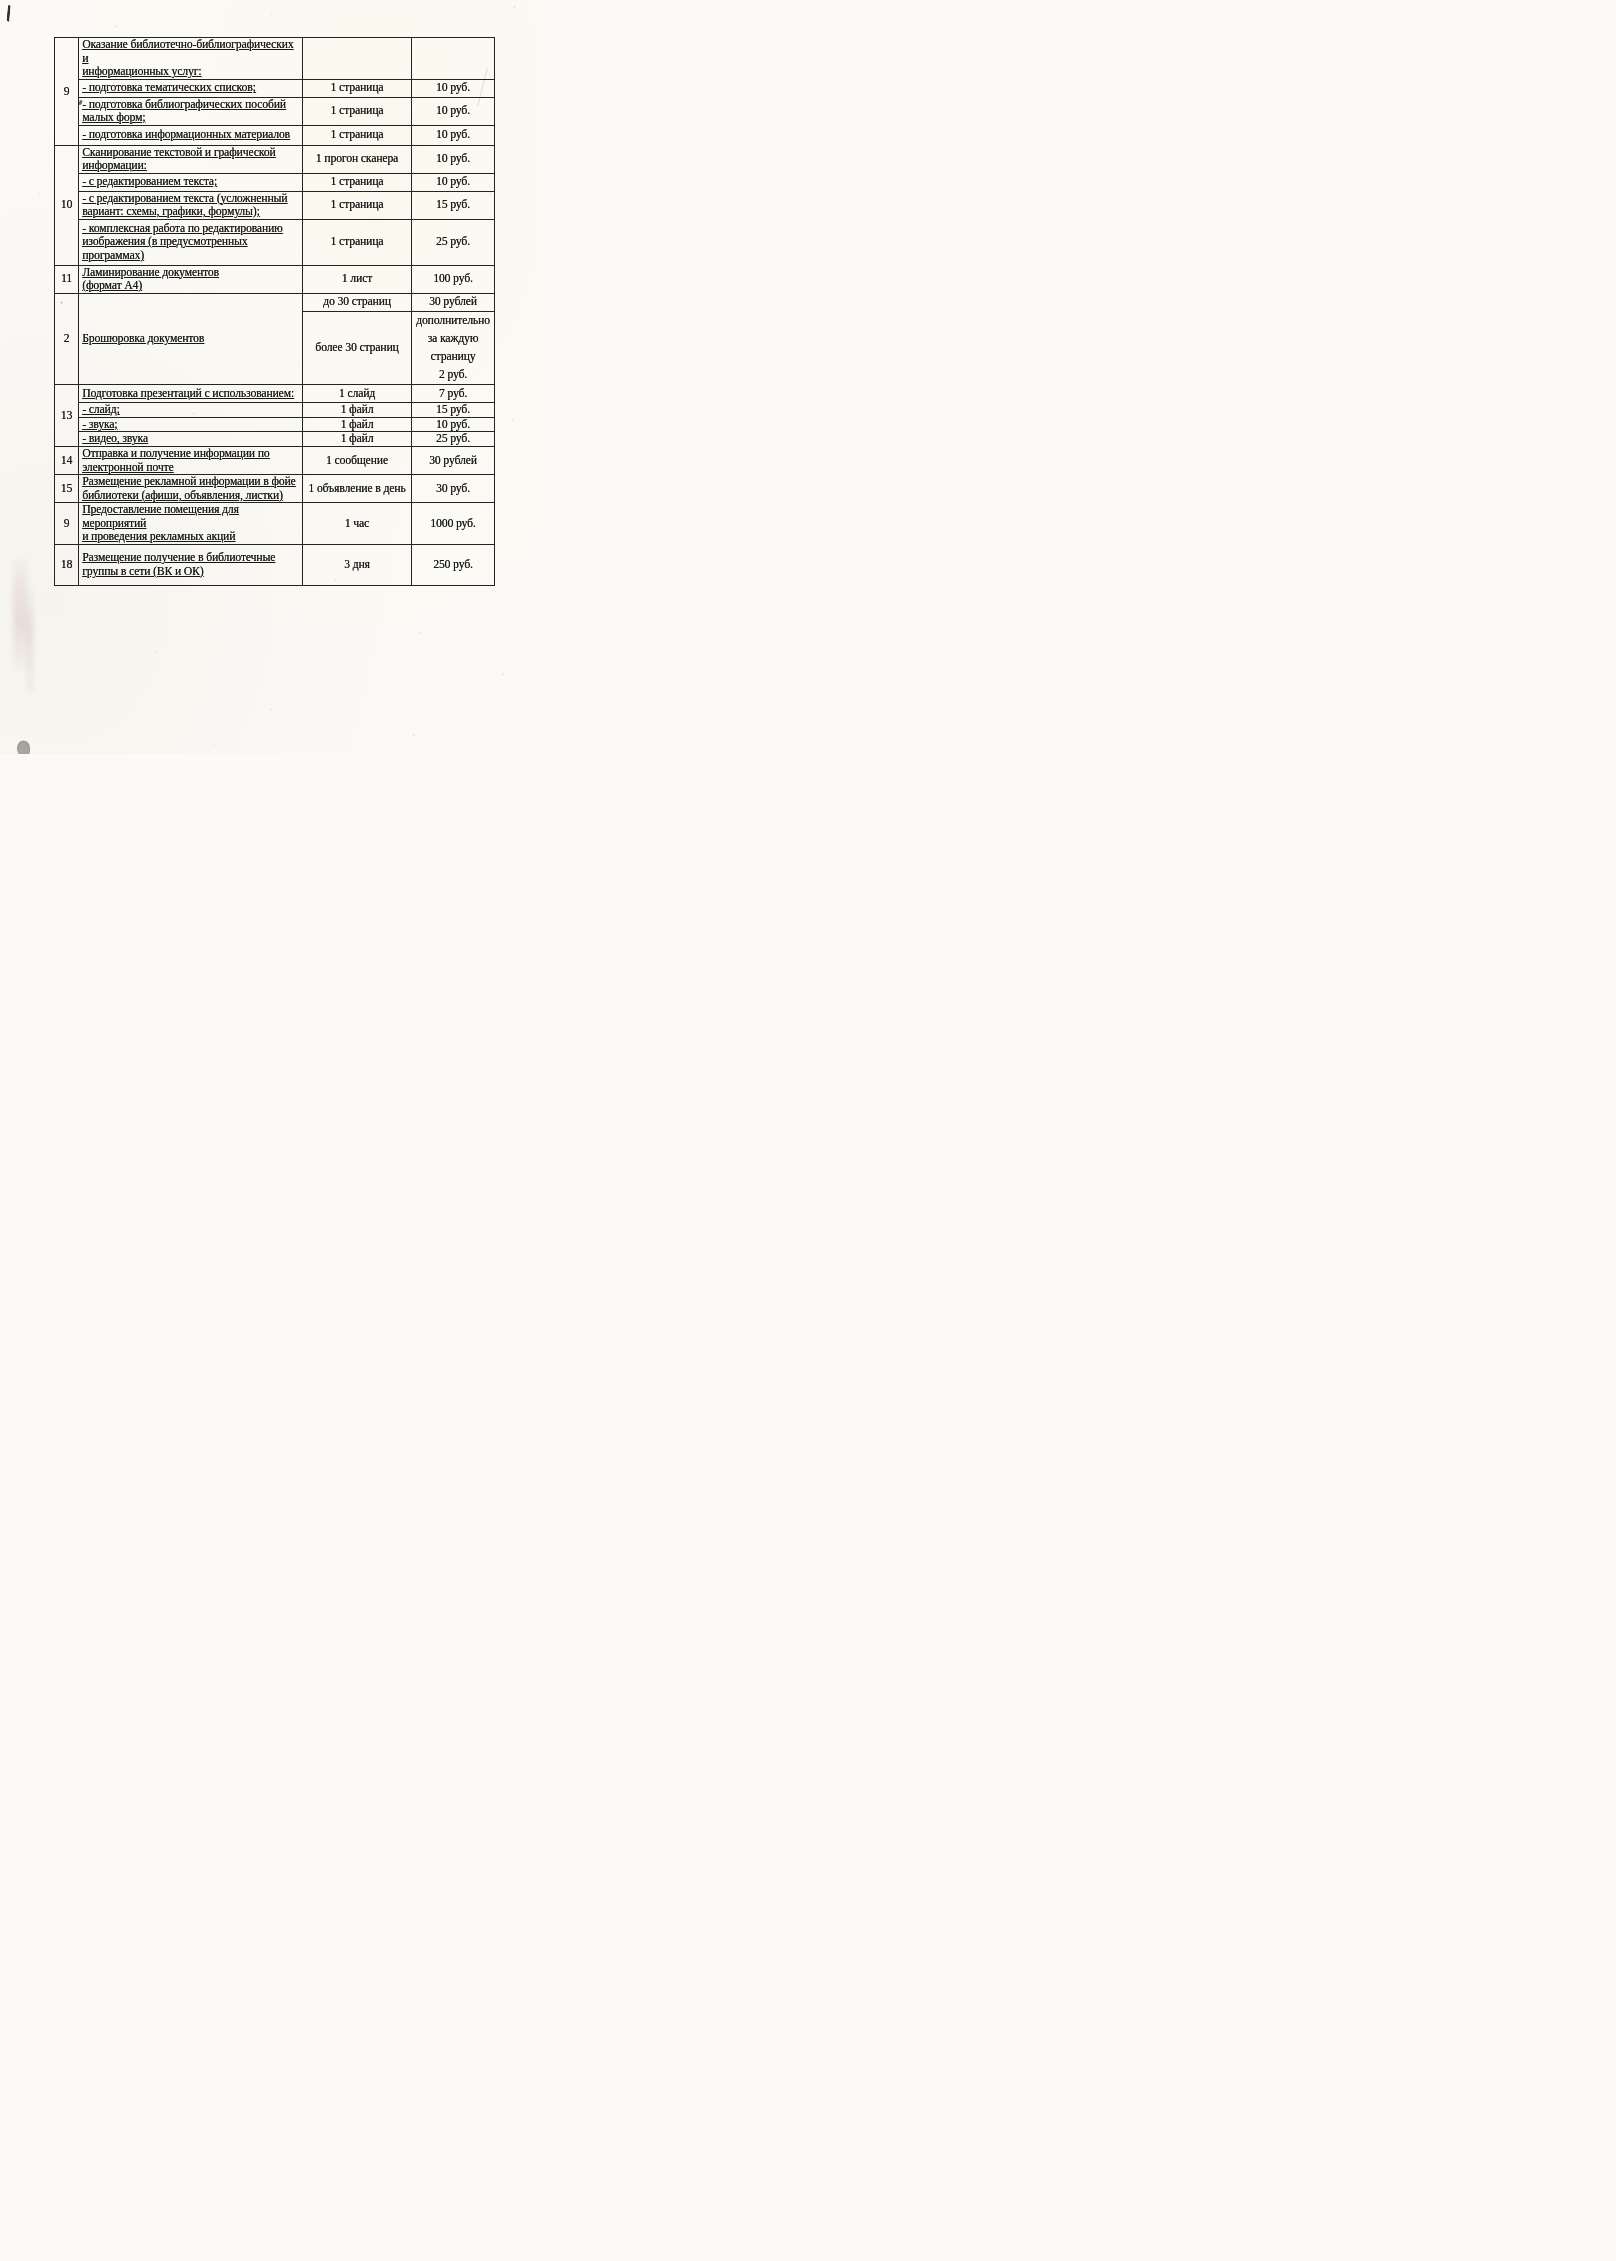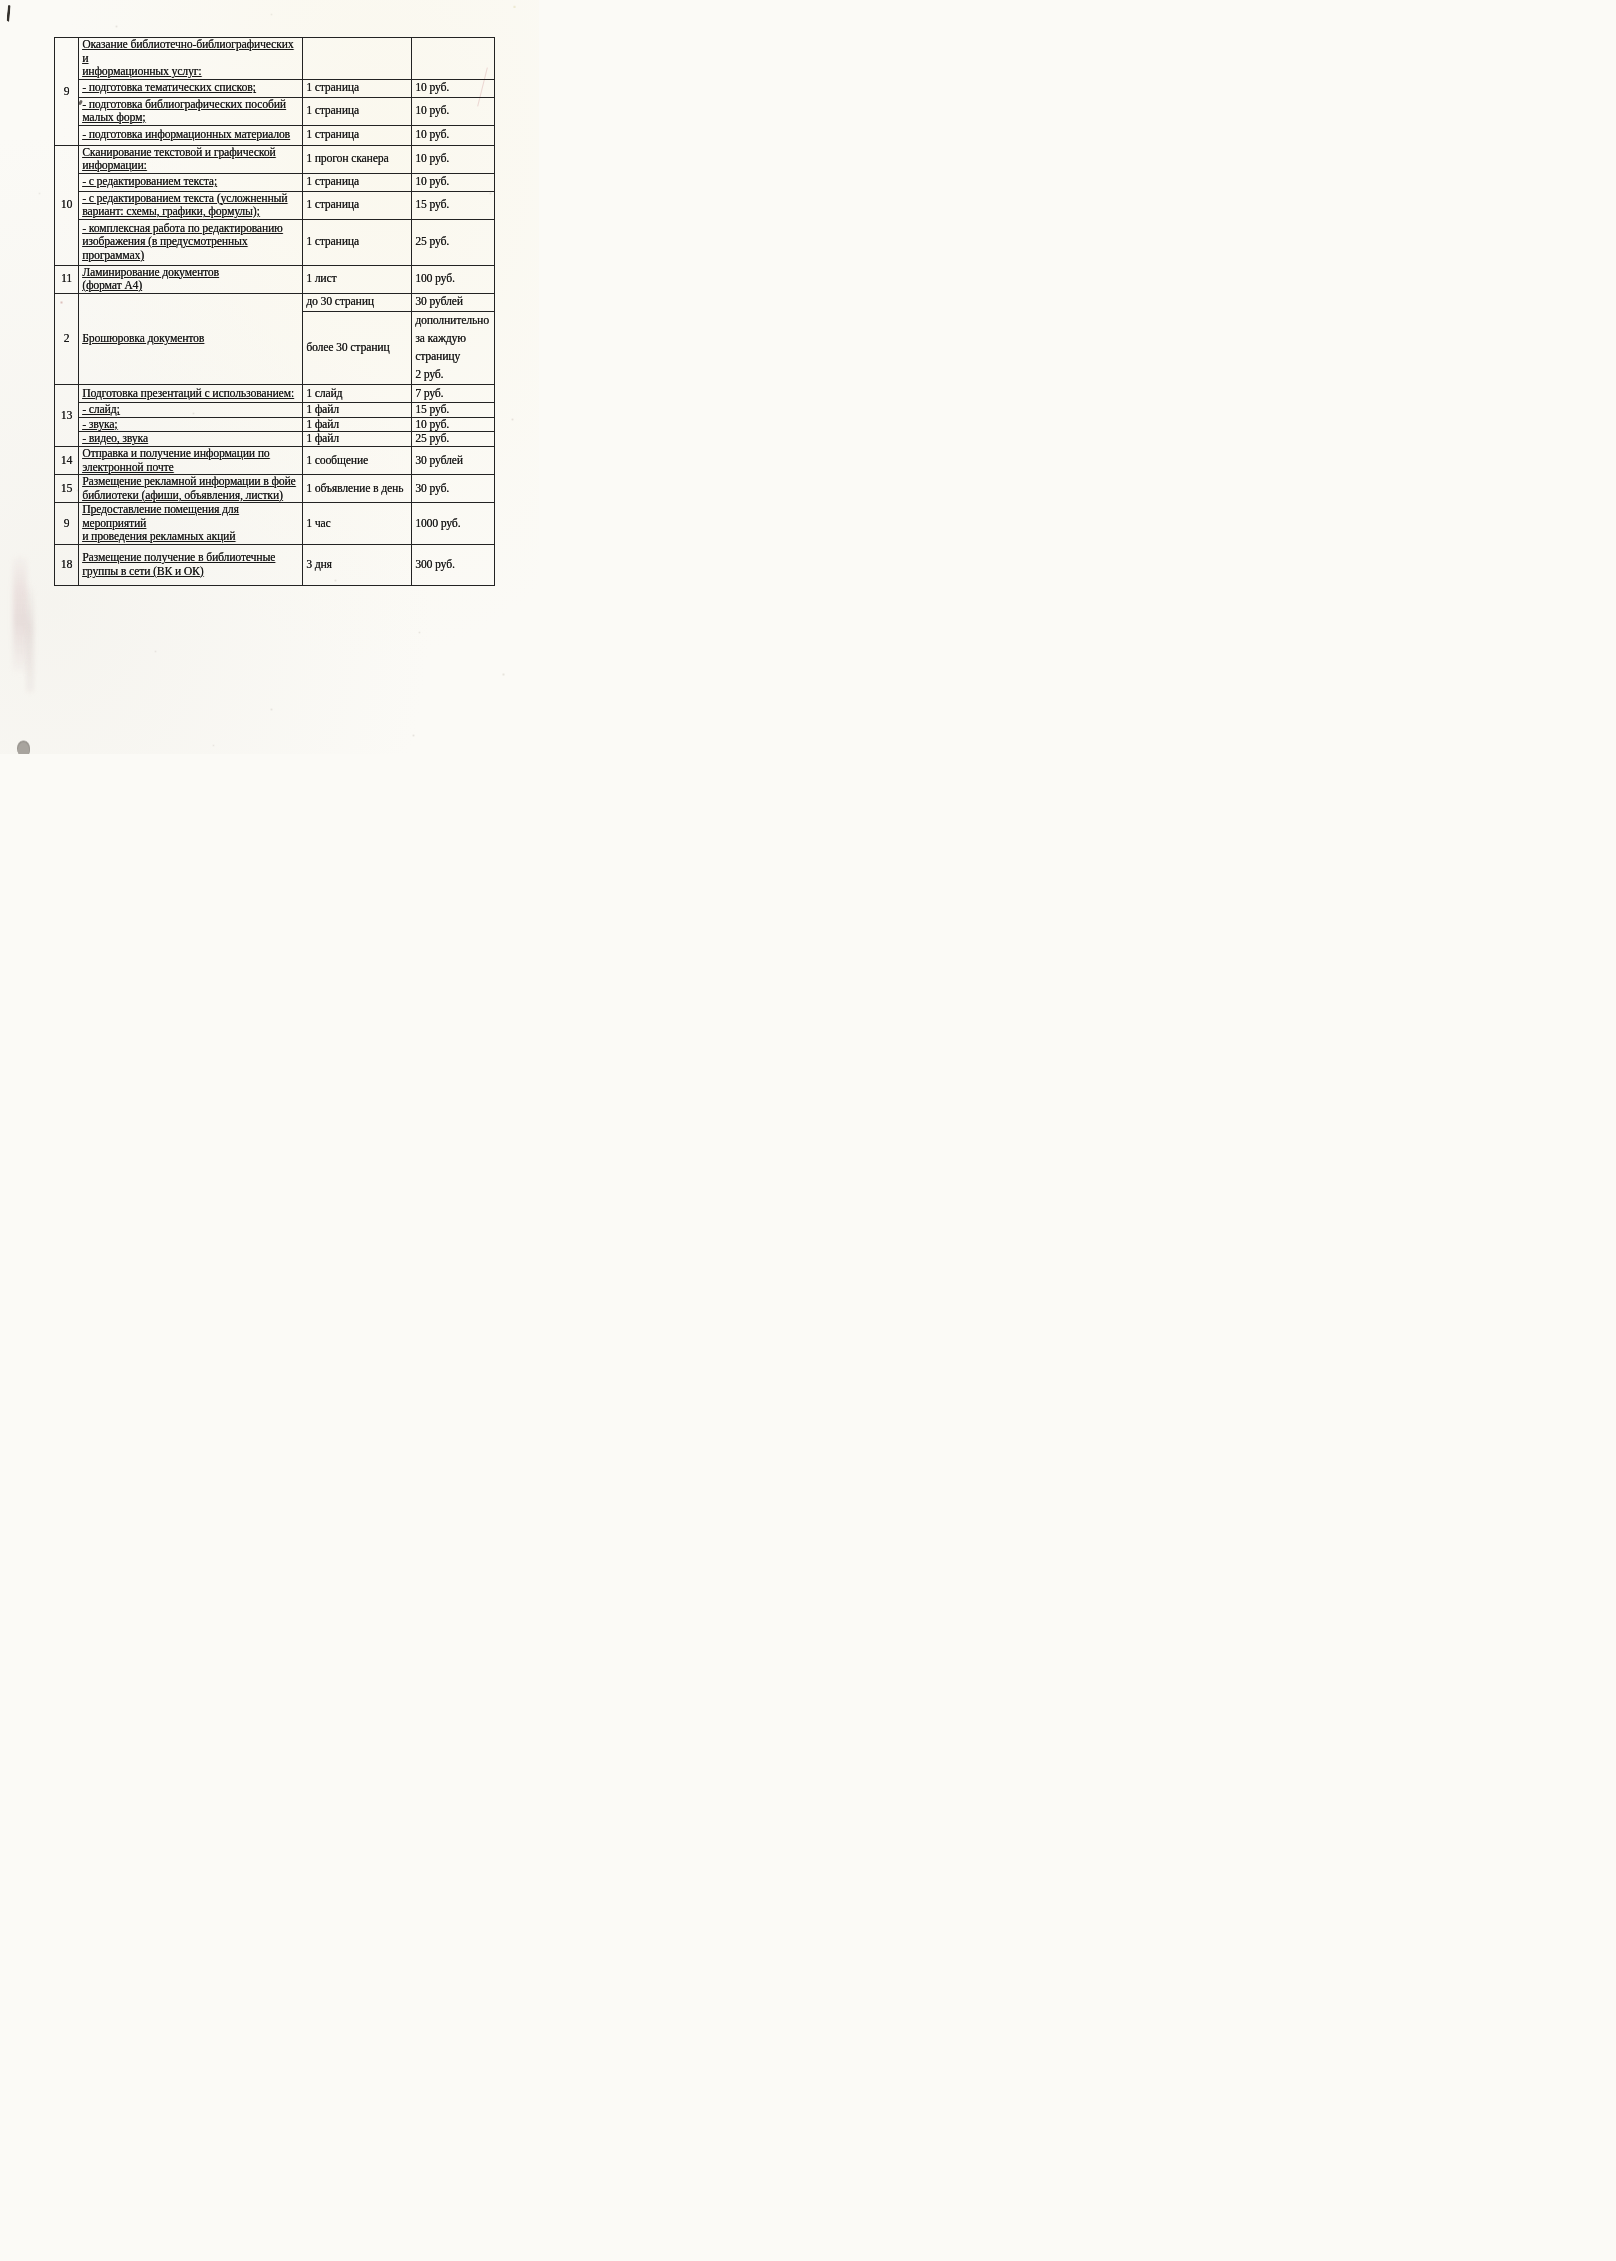--- a/index.html
+++ b/index.html
@@ -30,21 +30,21 @@
     vertical-align:middle;
     overflow:hidden;
     text-shadow:0.2px 0 0 rgba(23,23,23,0.85);
   }
   col.c-num{width:24px;}
   col.c-desc{width:224px;}
   col.c-unit{width:109px;}
   col.c-price{width:83px;}
   td.num{text-align:center;vertical-align:top;padding-top:1.9px;}
   td.desc{text-align:left;white-space:pre-line;padding-left:3.9px;padding-right:2.6px;text-decoration:underline;}
-  td.unit,td.price{white-space:pre-line;}
+  td.unit,td.price{text-align:center;white-space:pre-line;}
   td.vtop{vertical-align:top;padding-top:1.9px;}
   td.tight{line-height:18px;}
   
   .ink-mark{
     position:absolute;left:7px;top:4.5px;width:3.2px;height:17px;
     background:#35312c;border-radius:1.9px 1.3px 1.3px 1.9px;
     transform:rotate(4deg);
     clip-path:polygon(15% 0,100% 0,85% 100%,0 92%);
   }
   .streak{
@@ -231,17 +231,17 @@
       <td class="desc vtop">Предоставление помещения для мероприятий
 и проведения рекламных акций</td>
       <td class="unit vtop">1 час</td>
       <td class="price vtop">1000 руб.</td>
     </tr>
     <tr style="height:41px">
       <td class="num">18</td>
       <td class="desc vtop">Размещение получение в библиотечные
 группы в сети (ВК и ОК)</td>
       <td class="unit">3 дня</td>
-      <td class="price">300 руб.</td>
+      <td class="price">250 руб.</td>
     </tr>
   </tbody>
 </table>
 
 
 </body></html>

